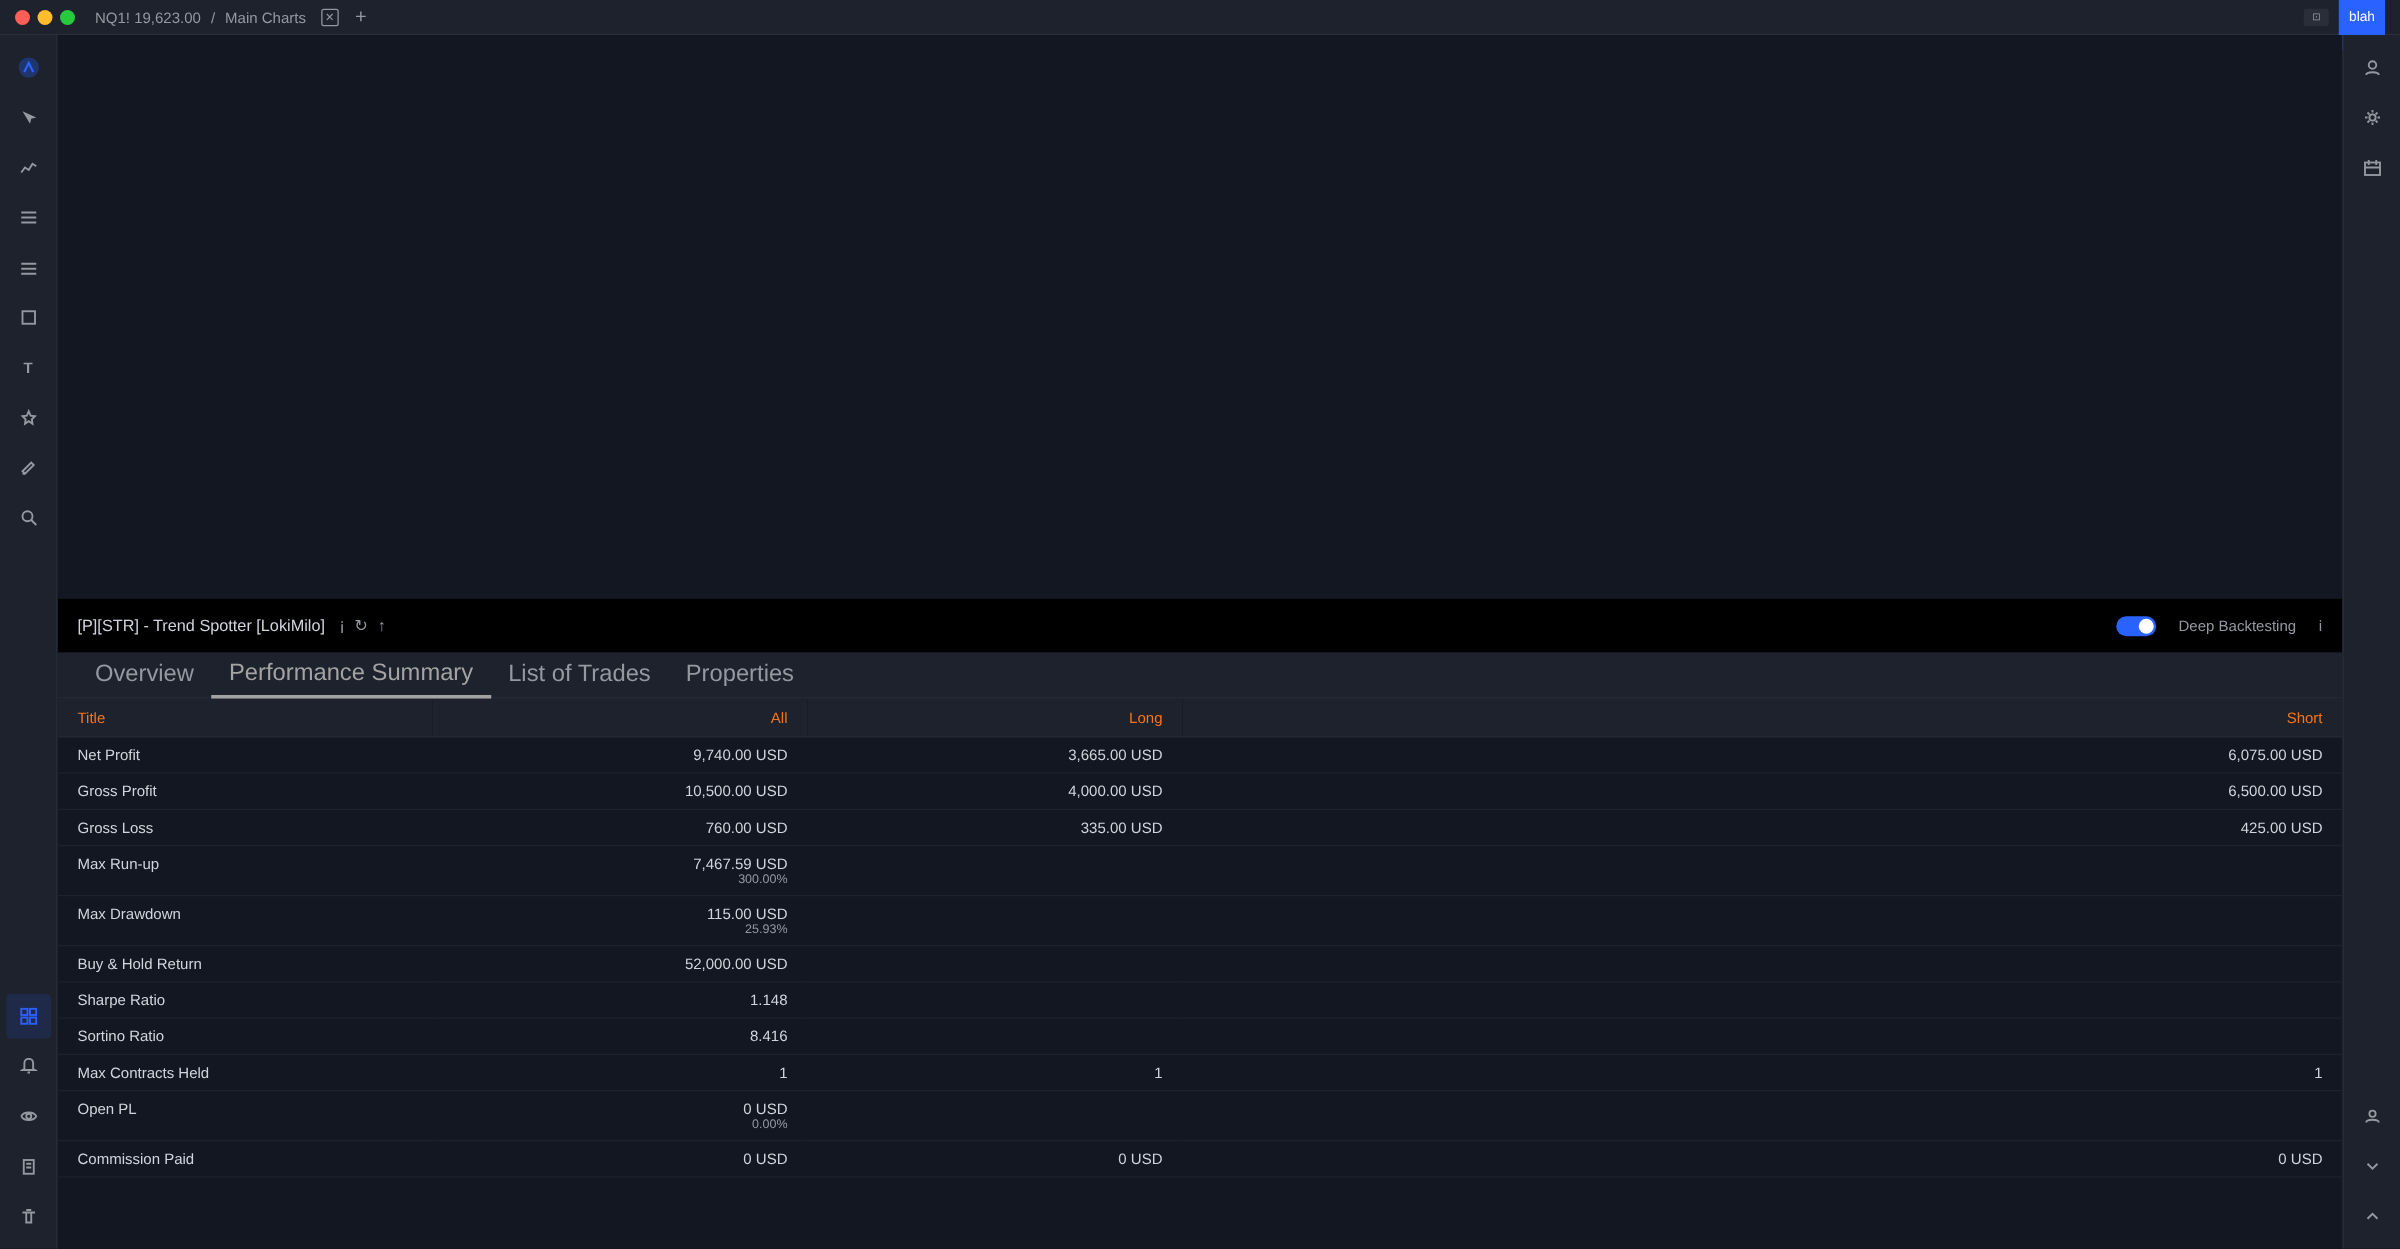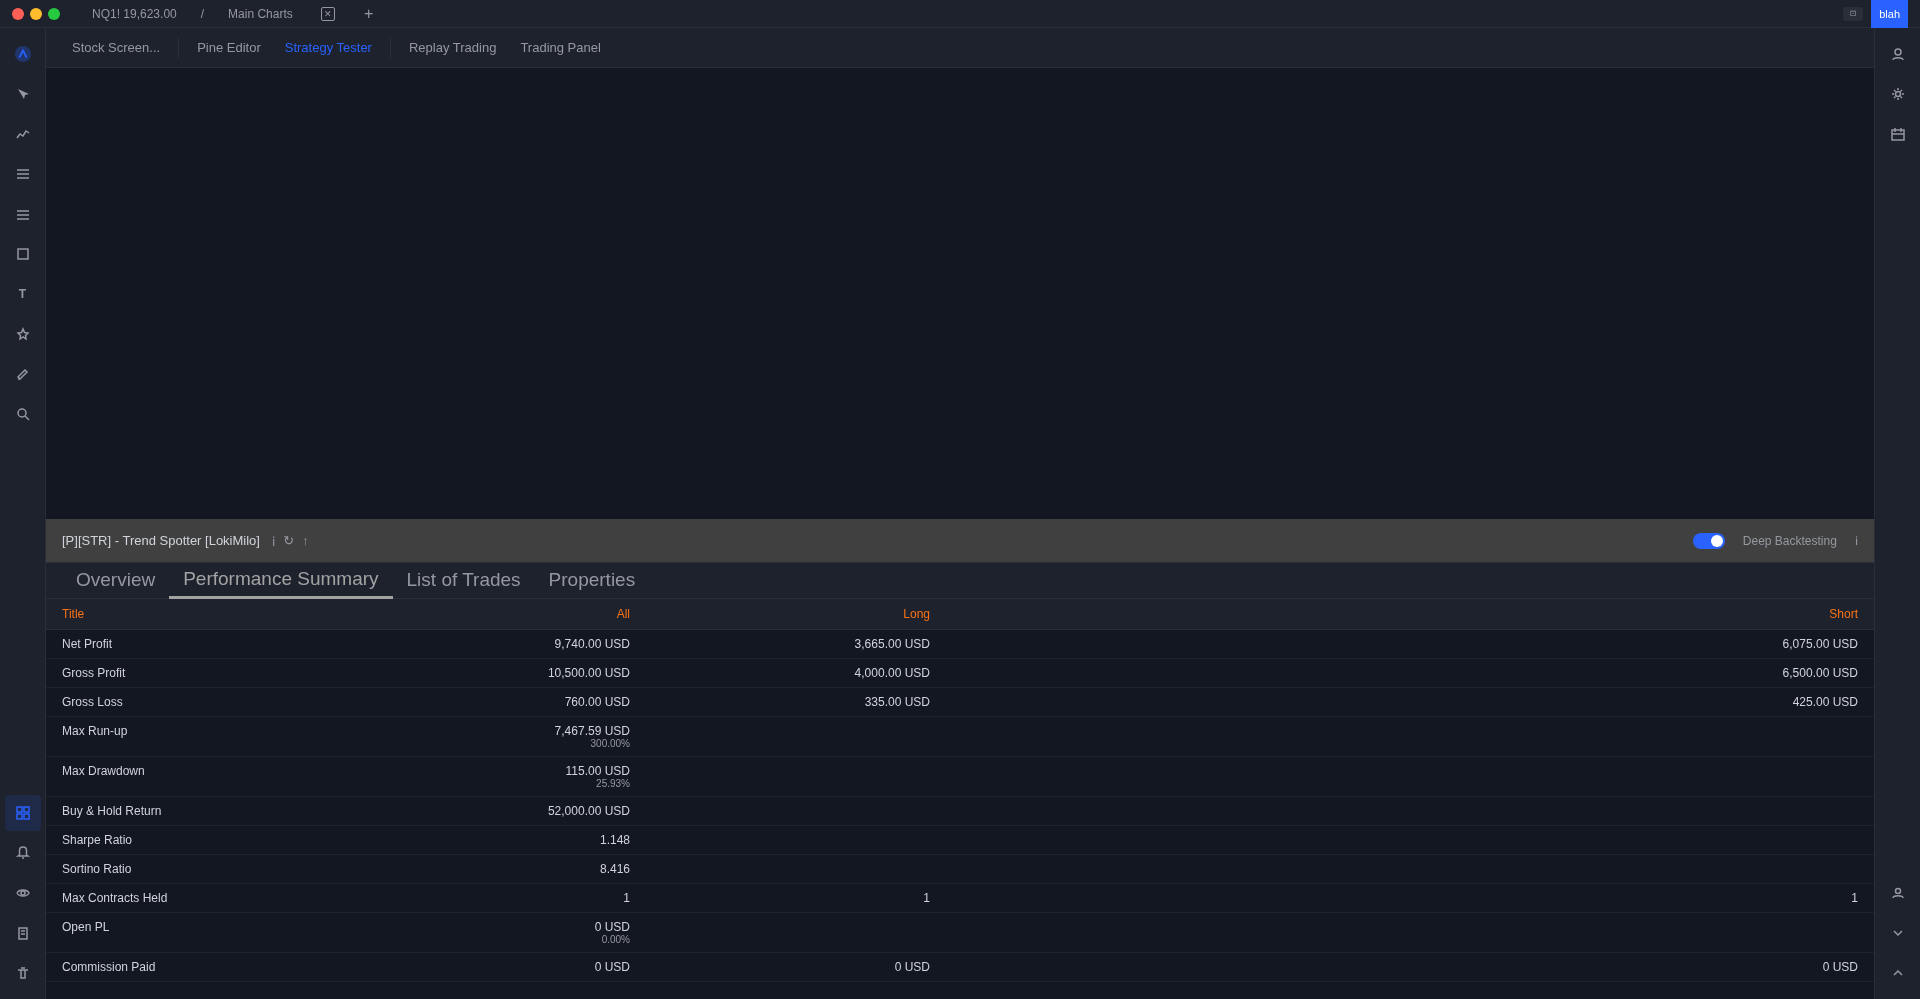--- a/index.html
+++ b/index.html
@@ -94,21 +94,21 @@
     
     .strategy-panel {
       flex: 1;
       display: flex;
       flex-direction: column;
       overflow: hidden;
     }
 
     
     .panel-header {
-      background: #404040;
+      background: #000000;
       padding: 0 16px;
       height: 44px;
       display: flex;
       align-items: center;
       border-bottom: 1px solid #2a2e39;
       gap: 12px;
     }
     .panel-title {
       font-size: 13px;
       color: #d1d4dc;
@@ -242,21 +242,21 @@
     }
     .perf-table-container::-webkit-scrollbar-thumb {
       background: #363c4e;
       border-radius: 3px;
     }
   </style>
 </head>
 <body>
 
 <div>
-  <div style="background:#1e222d; height:28px; display:flex; align-items:center; padding:0 12px; gap:24px; border-bottom:1px solid #2a2e39;">
+  <div style="background:#1e222d; height:28px; display:flex; align-items:center; padding:0 12px; gap:8px; border-bottom:1px solid #2a2e39;">
     <div style="display:flex; gap:6px;">
       <div class="dot dot-red"></div>
       <div class="dot dot-yellow"></div>
       <div class="dot dot-green"></div>
     </div>
     <span style="font-size:12px; color:#9598a1; margin-left:8px;">NQ1! 19,623.00</span>
     <span style="font-size:12px; color:#9598a1;"> / </span>
     <span style="font-size:12px; color:#9598a1;">Main Charts</span>
     <div style="width:14px; height:14px; border:1px solid #9598a1; border-radius:2px; margin-left:4px; display:flex; align-items:center; justify-content:center;">
       <span style="font-size:9px; color:#9598a1;">✕</span>
@@ -361,29 +361,20 @@
       <svg width="14" height="14" viewBox="0 0 14 14" fill="none" stroke="currentColor" stroke-width="1.5">
         <line x1="2" y1="4" x2="12" y2="4"></line>
         <path d="M5 4 L5 12 L9 12 L9 4"></path>
         <path d="M5 2 L9 2"></path>
       </svg>
     </div>
   </div>
 
   <div style="flex:1; display:flex; flex-direction:column; overflow:hidden;">
 
-    <div class="navbar">
-      <div class="nav-item">Stock Screen...</div>
-      <div class="nav-separator"></div>
-      <div class="nav-item">Pine Editor</div>
-      <div class="nav-item active">Strategy Tester</div>
-      <div class="nav-separator"></div>
-      <div class="nav-item">Replay Trading</div>
-      <div class="nav-item">Trading Panel</div>
-    </div>
 
     <div style="background:#131722; flex:1; max-height:calc(999px - 28px - 40px - 44px - 36px - 400px); min-height:0;">
     </div>
 
     <div class="strategy-panel">
 
       <div class="panel-header">
         <span class="panel-title">[P][STR] - Trend Spotter [LokiMilo]</span>
         <div class="panel-header-icons">
           <span class="panel-header-icon">ℹ</span>

